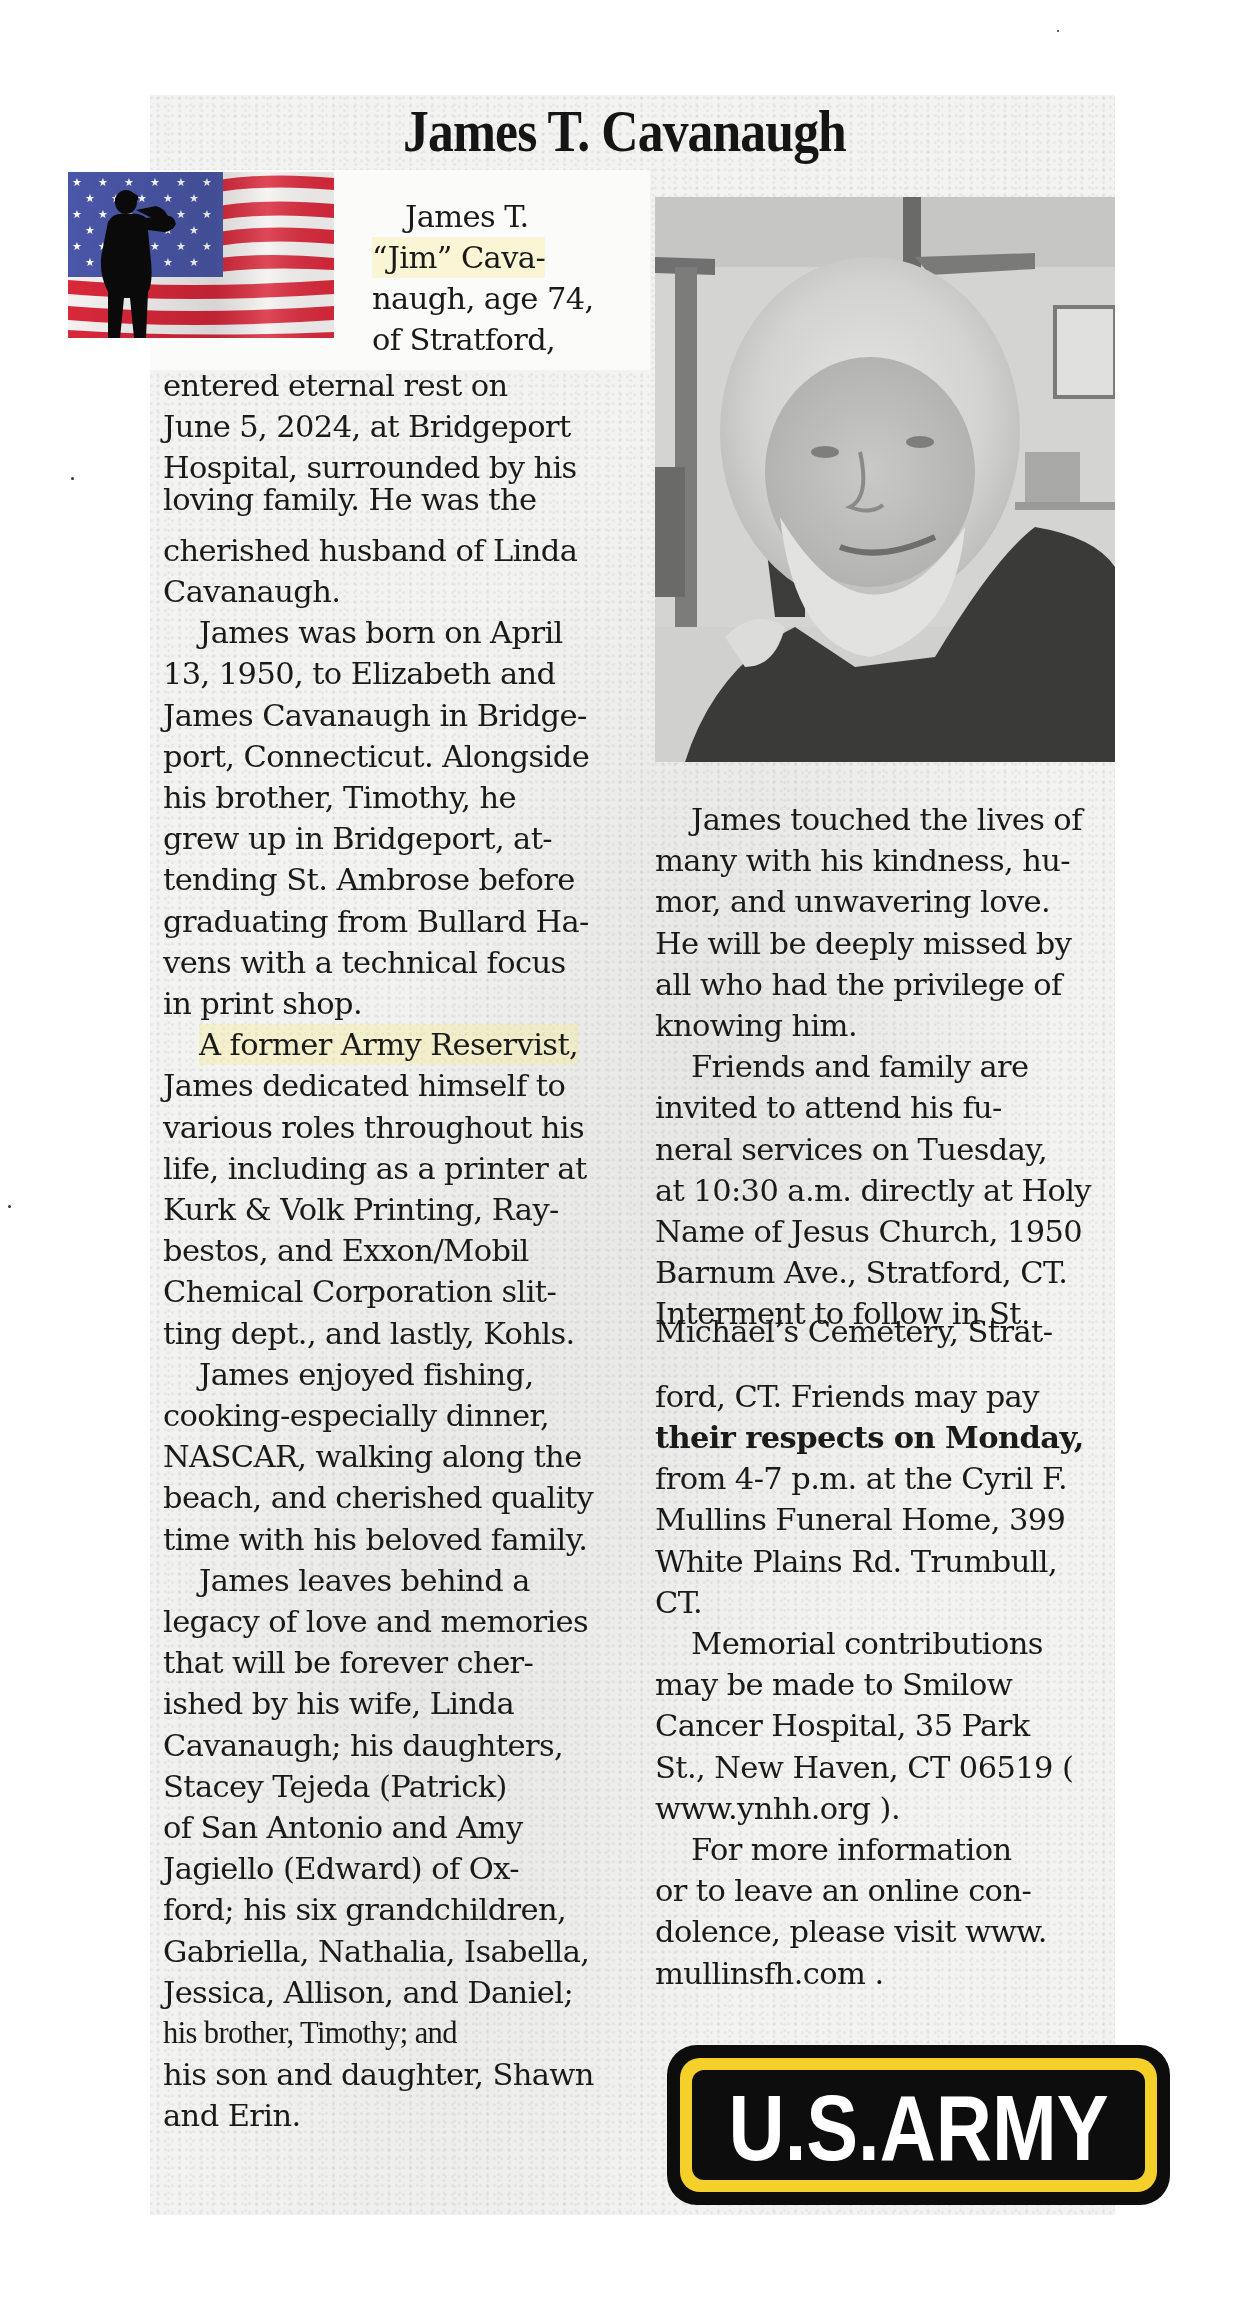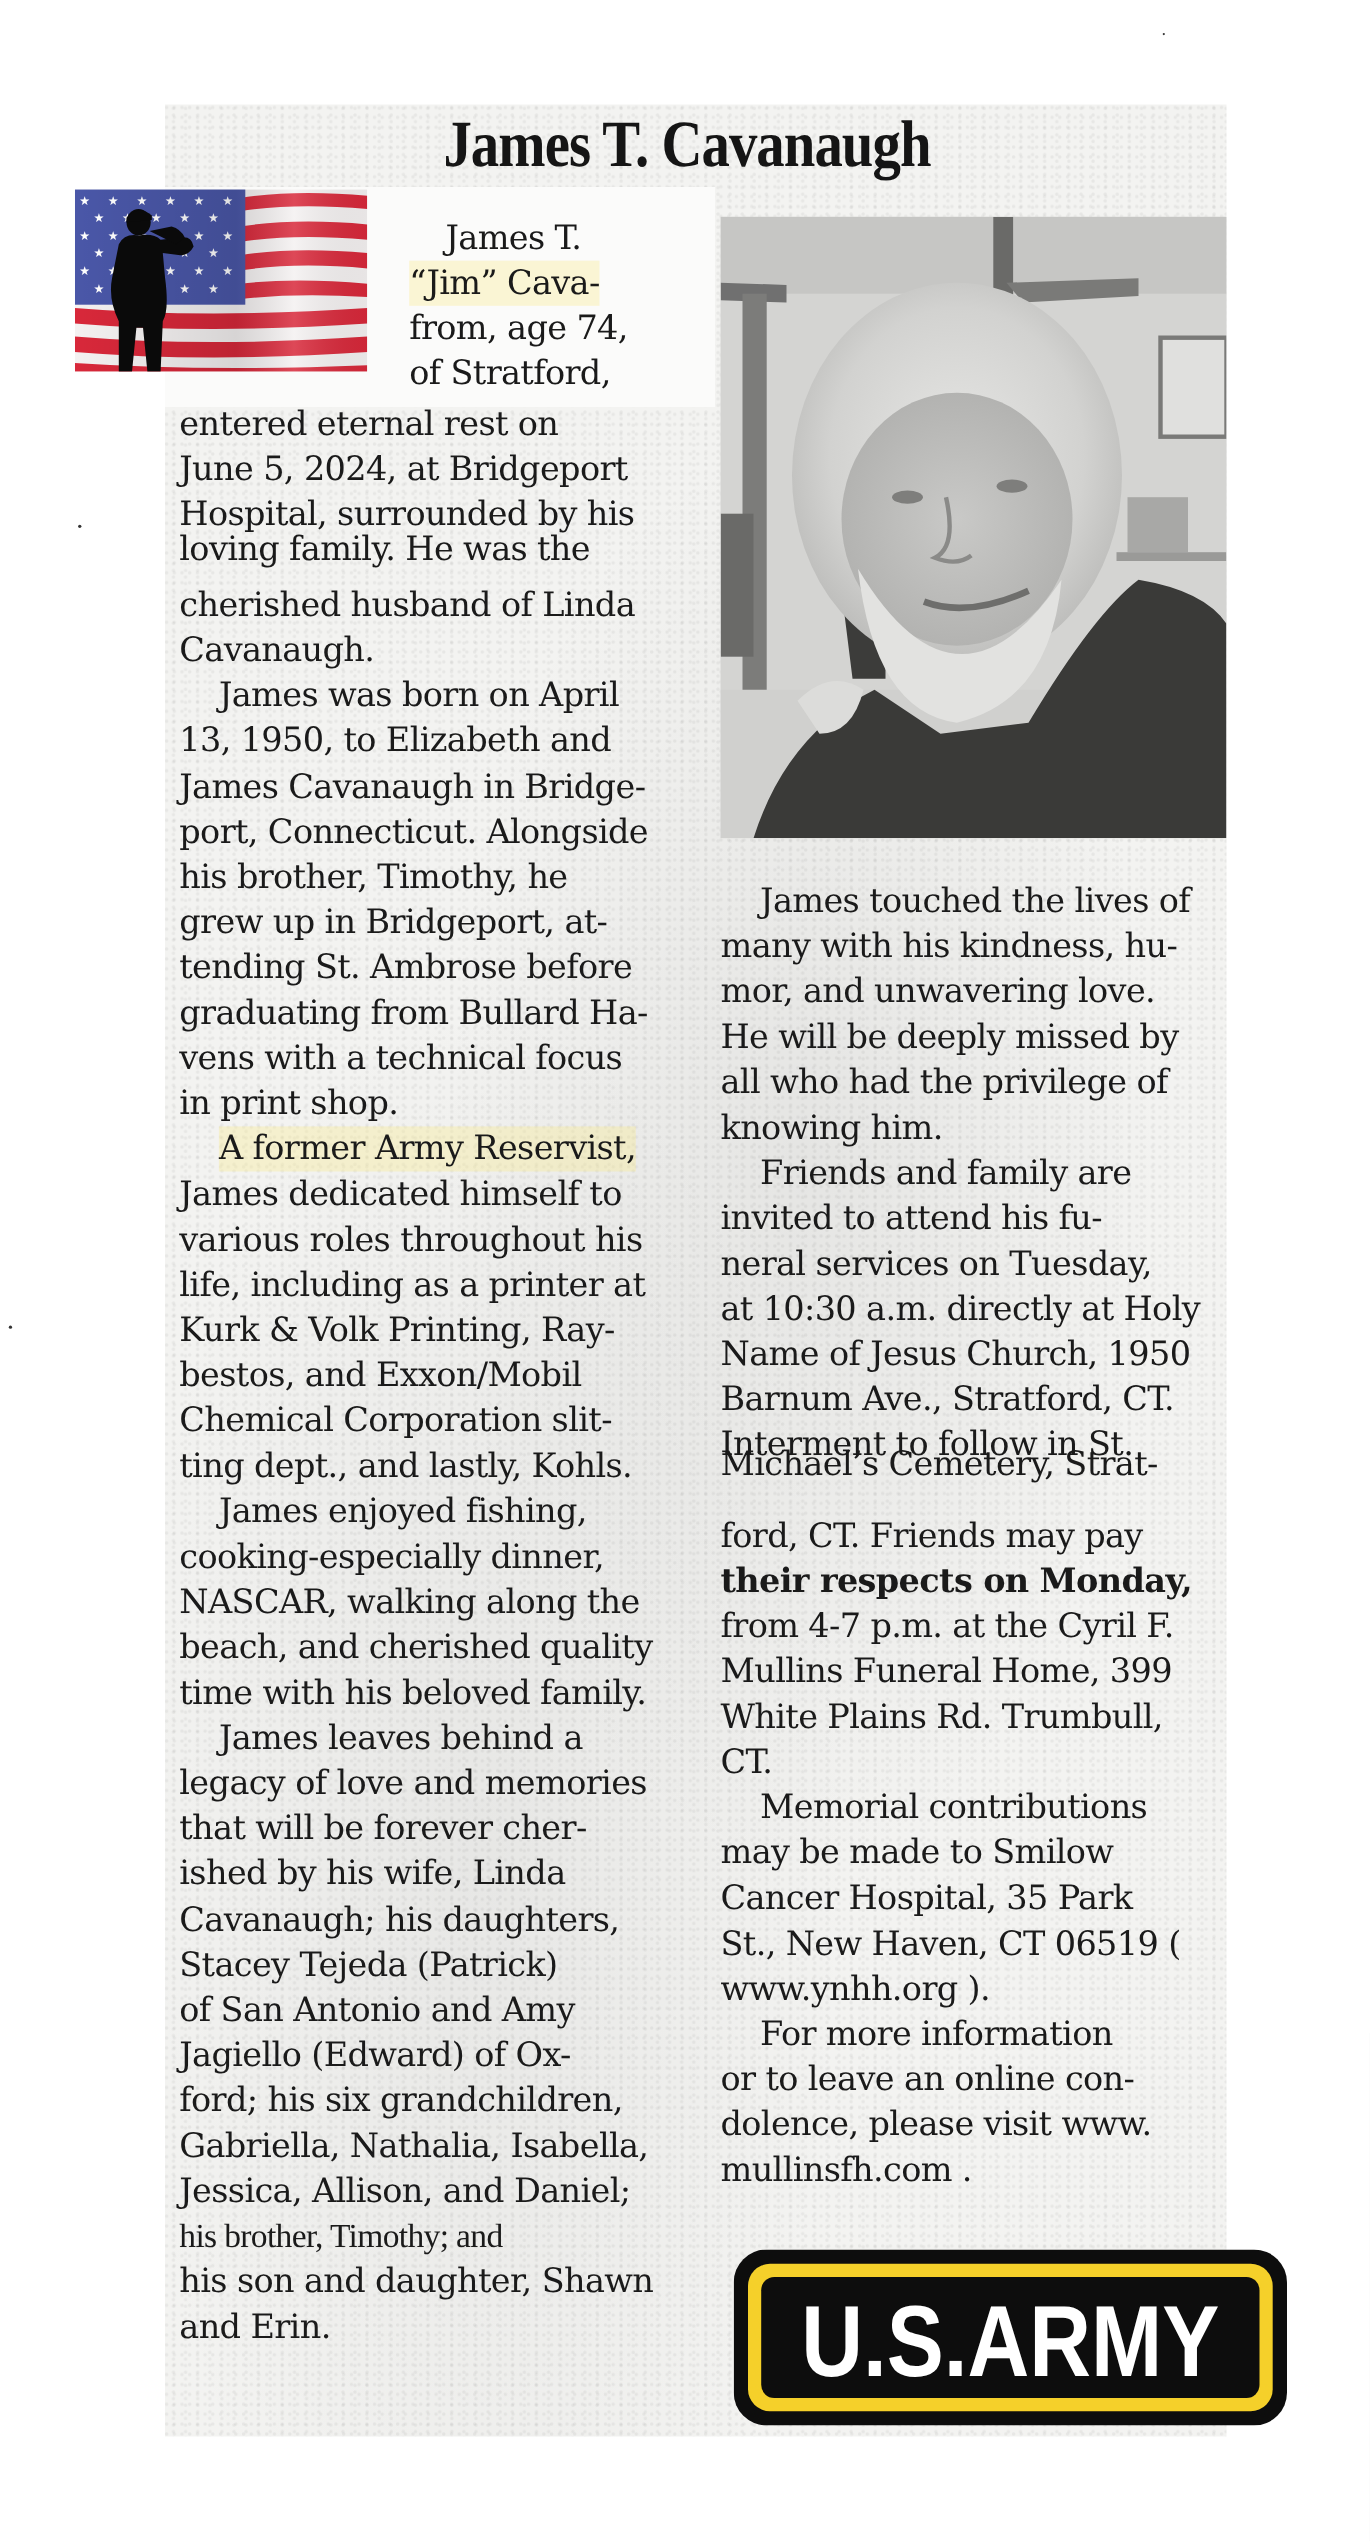--- a/index.html
+++ b/index.html
@@ -112,21 +112,21 @@
       <path d="M47 26 Q58 14 70 24 L70 28 L47 30 Z"></path>
       <path d="M40 50 Q45 40 58 42 Q72 40 78 46 L96 44 Q106 42 108 52 Q104 60 96 60 L80 58 L82 80 Q86 110 80 120 L78 166 L66 166 L62 126 L56 126 L52 166 L40 166 L40 120 Q30 100 34 80 Z"></path>
       <path d="M68 38 L88 34 Q96 36 100 44 L92 50 Z"></path>
     </g>
   </svg>
 </div>
 
 <div class="col" style="left:372px; top:0;">
   <div class="line" style="left:33px; top:196px;">James T.</div>
   <div class="line highlight" style="top:237px;">“Jim” Cava-</div>
-  <div class="line" style="top:278px;">from, age 74,</div>
+  <div class="line" style="top:278px;">naugh, age 74,</div>
   <div class="line" style="top:319px;">of Stratford,</div>
 </div>
 
 <div class="photo">
   <svg width="460" height="565" viewBox="0 0 460 565">
     <defs>
       <radialGradient id="hair" cx="0.5" cy="0.45" r="0.55">
         <stop offset="0" stop-color="#e6e6e4"></stop>
         <stop offset="0.7" stop-color="#d2d2d0"></stop>
         <stop offset="1" stop-color="#bdbdbb"></stop>

